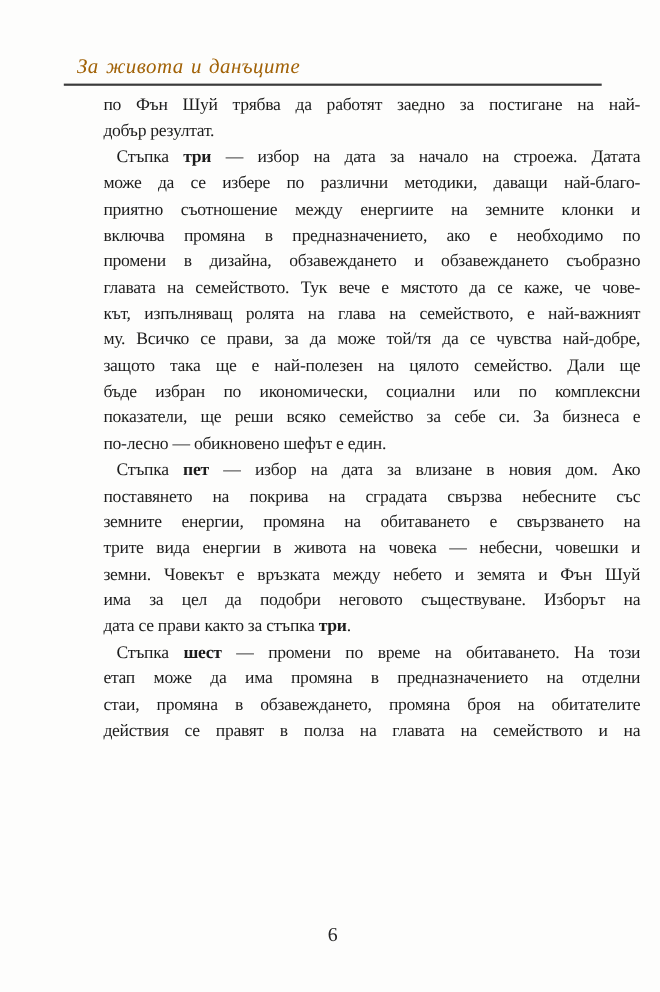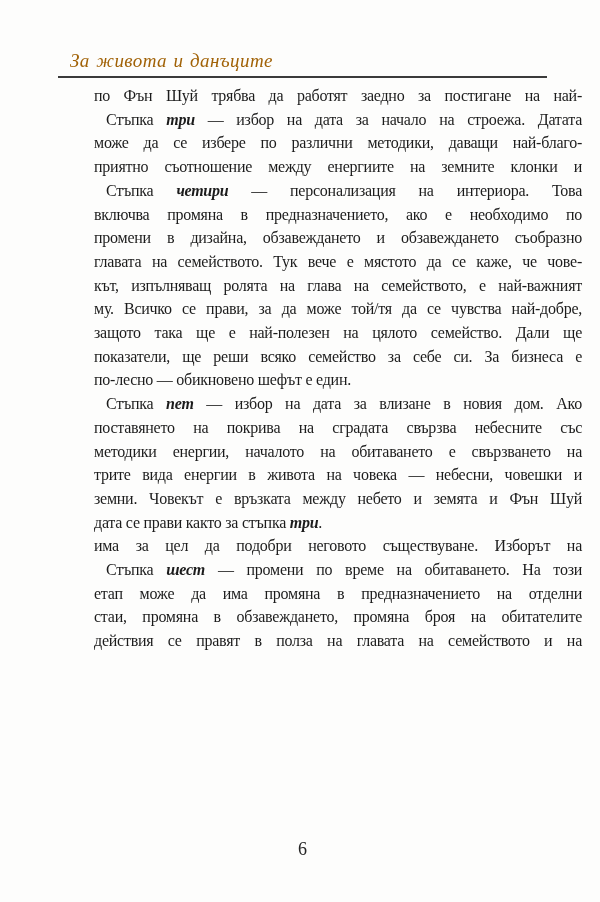--- a/index.html
+++ b/index.html
@@ -42,21 +42,21 @@
   .para { margin: 0; padding: 0; }
   .line {
     text-align: justify;
     text-align-last: justify;
   }
   .line.last {
     text-align: left;
     text-align-last: left;
   }
   .line.indent { text-indent: 12px; }
-  .b { font-weight: bold; font-style: italic; }
+  .b { font-weight: bold; }
   .footer {
     position: absolute;
     left: 58px;
     top: 839px;
     width: 489px;
     text-align: center;
   }
   .page-number {
     font-size: 18px;
     color: #242424;
@@ -66,45 +66,46 @@
 <body>
 
 <div class="page">
   <div class="running-header">
     <div class="header-title">За живота и данъците</div>
   </div>
 
   <div class="body-text">
       <div class="para">
         <div class="line"><span>по Фън Шуй трябва да работят заедно за постигане на най-</span></div>
+        <div class="line last"><span>добър резултат.</span></div>
       </div>
       <div class="para">
         <div class="line indent"><span>Стъпка </span><span class="b">три</span><span> — избор на дата за начало на строежа. Датата</span></div>
         <div class="line"><span>може да се избере по различни методики, даващи най-благо-</span></div>
         <div class="line"><span>приятно съотношение между енергиите на земните клонки и</span></div>
       </div>
       <div class="para">
-        <div class="line indent"><span>Стъпка </span><span class="b">четири</span><span> — персонализация на интериора. Това</span></div>
         <div class="line"><span>включва промяна в предназначението, ако е необходимо по</span></div>
         <div class="line"><span>промени в дизайна, обзавеждането и обзавеждането съобразно</span></div>
         <div class="line"><span>главата на семейството. Тук вече е мястото да се каже, че чове-</span></div>
         <div class="line"><span>кът, изпълняващ ролята на глава на семейството, е най-важният</span></div>
         <div class="line"><span>му. Всичко се прави, за да може той/тя да се чувства най-добре,</span></div>
         <div class="line"><span>защото така ще е най-полезен на цялото семейство. Дали ще</span></div>
+        <div class="line"><span>бъде избран по икономически, социални или по комплексни</span></div>
         <div class="line"><span>показатели, ще реши всяко семейство за себе си. За бизнеса е</span></div>
         <div class="line last"><span>по-лесно — обикновено шефът е един.</span></div>
       </div>
       <div class="para">
         <div class="line indent"><span>Стъпка </span><span class="b">пет</span><span> — избор на дата за влизане в новия дом. Ако</span></div>
         <div class="line"><span>поставянето на покрива на сградата свързва небесните със</span></div>
-        <div class="line"><span>методики енергии, началото на обитаването е свързването на</span></div>
+        <div class="line"><span>земните енергии, промяна на обитаването е свързването на</span></div>
         <div class="line"><span>трите вида енергии в живота на човека — небесни, човешки и</span></div>
         <div class="line"><span>земни. Човекът е връзката между небето и земята и Фън Шуй</span></div>
+        <div class="line"><span>има за цел да подобри неговото съществуване. Изборът на</span></div>
         <div class="line last"><span>дата се прави както за стъпка </span><span class="b">три</span><span>.</span></div>
-        <div class="line"><span>има за цел да подобри неговото съществуване. Изборът на</span></div>
       </div>
       <div class="para">
         <div class="line indent"><span>Стъпка </span><span class="b">шест</span><span> — промени по време на обитаването. На този</span></div>
         <div class="line"><span>етап може да има промяна в предназначението на отделни</span></div>
         <div class="line"><span>стаи, промяна в обзавеждането, промяна броя на обитателите</span></div>
         <div class="line"><span>действия се правят в полза на главата на семейството и на</span></div>
       </div>
     </div>
 
   <div class="footer">

